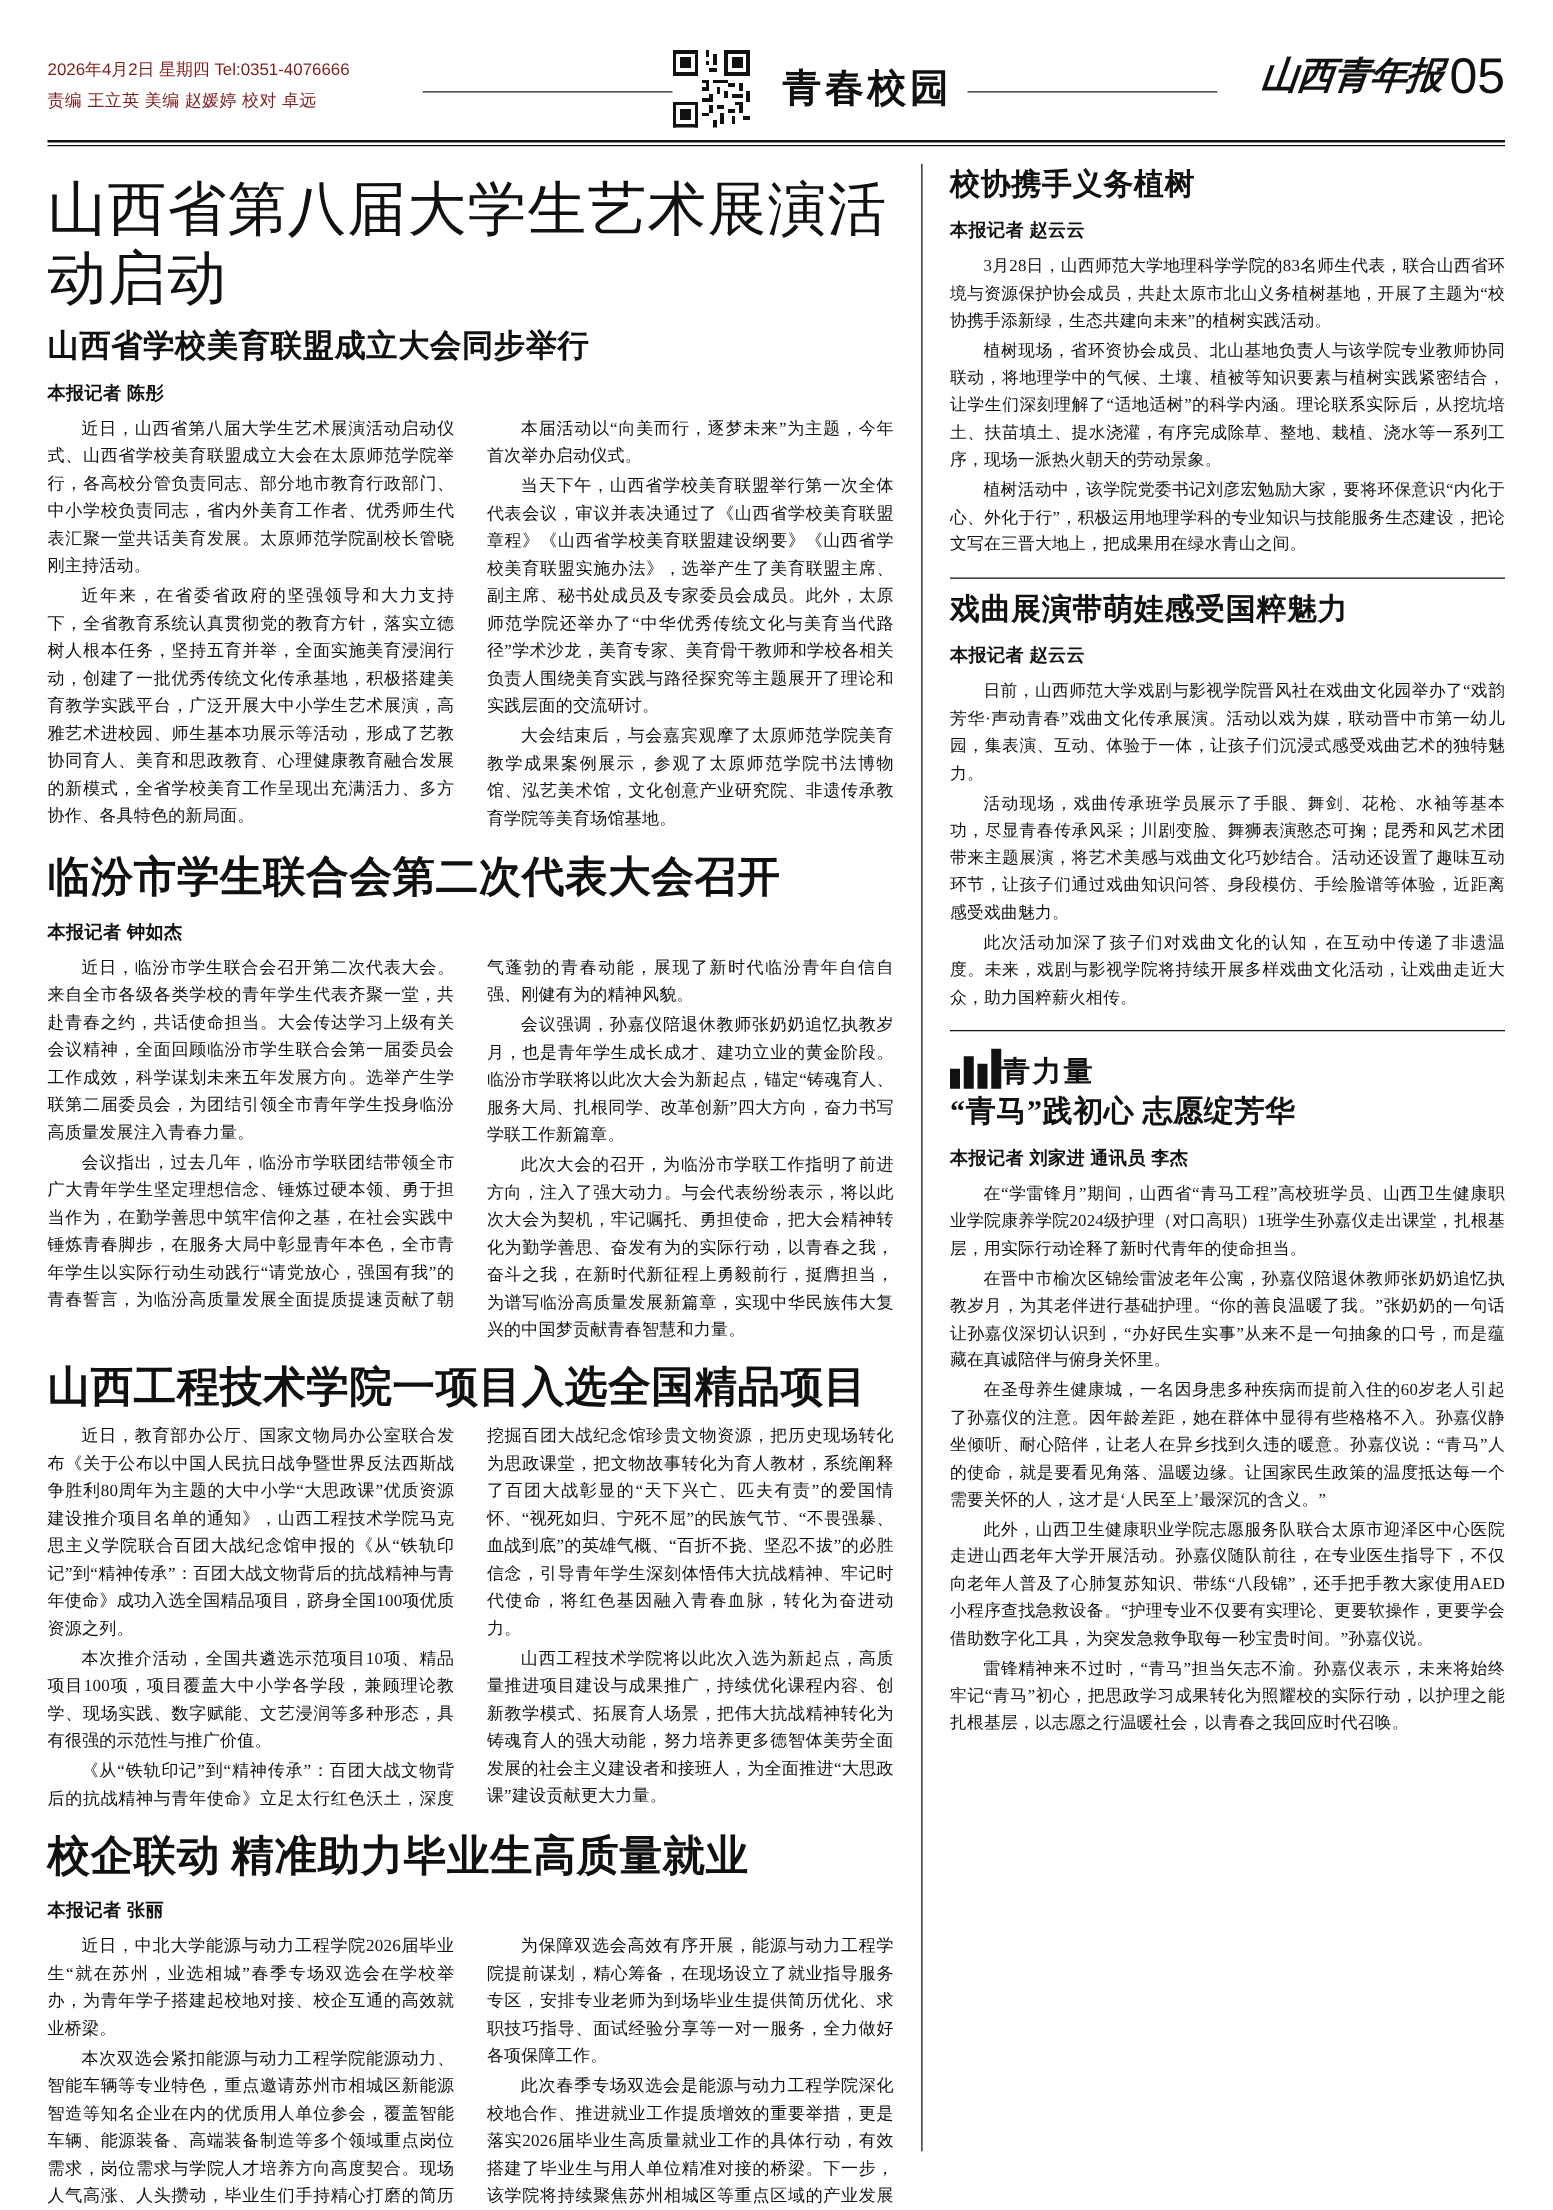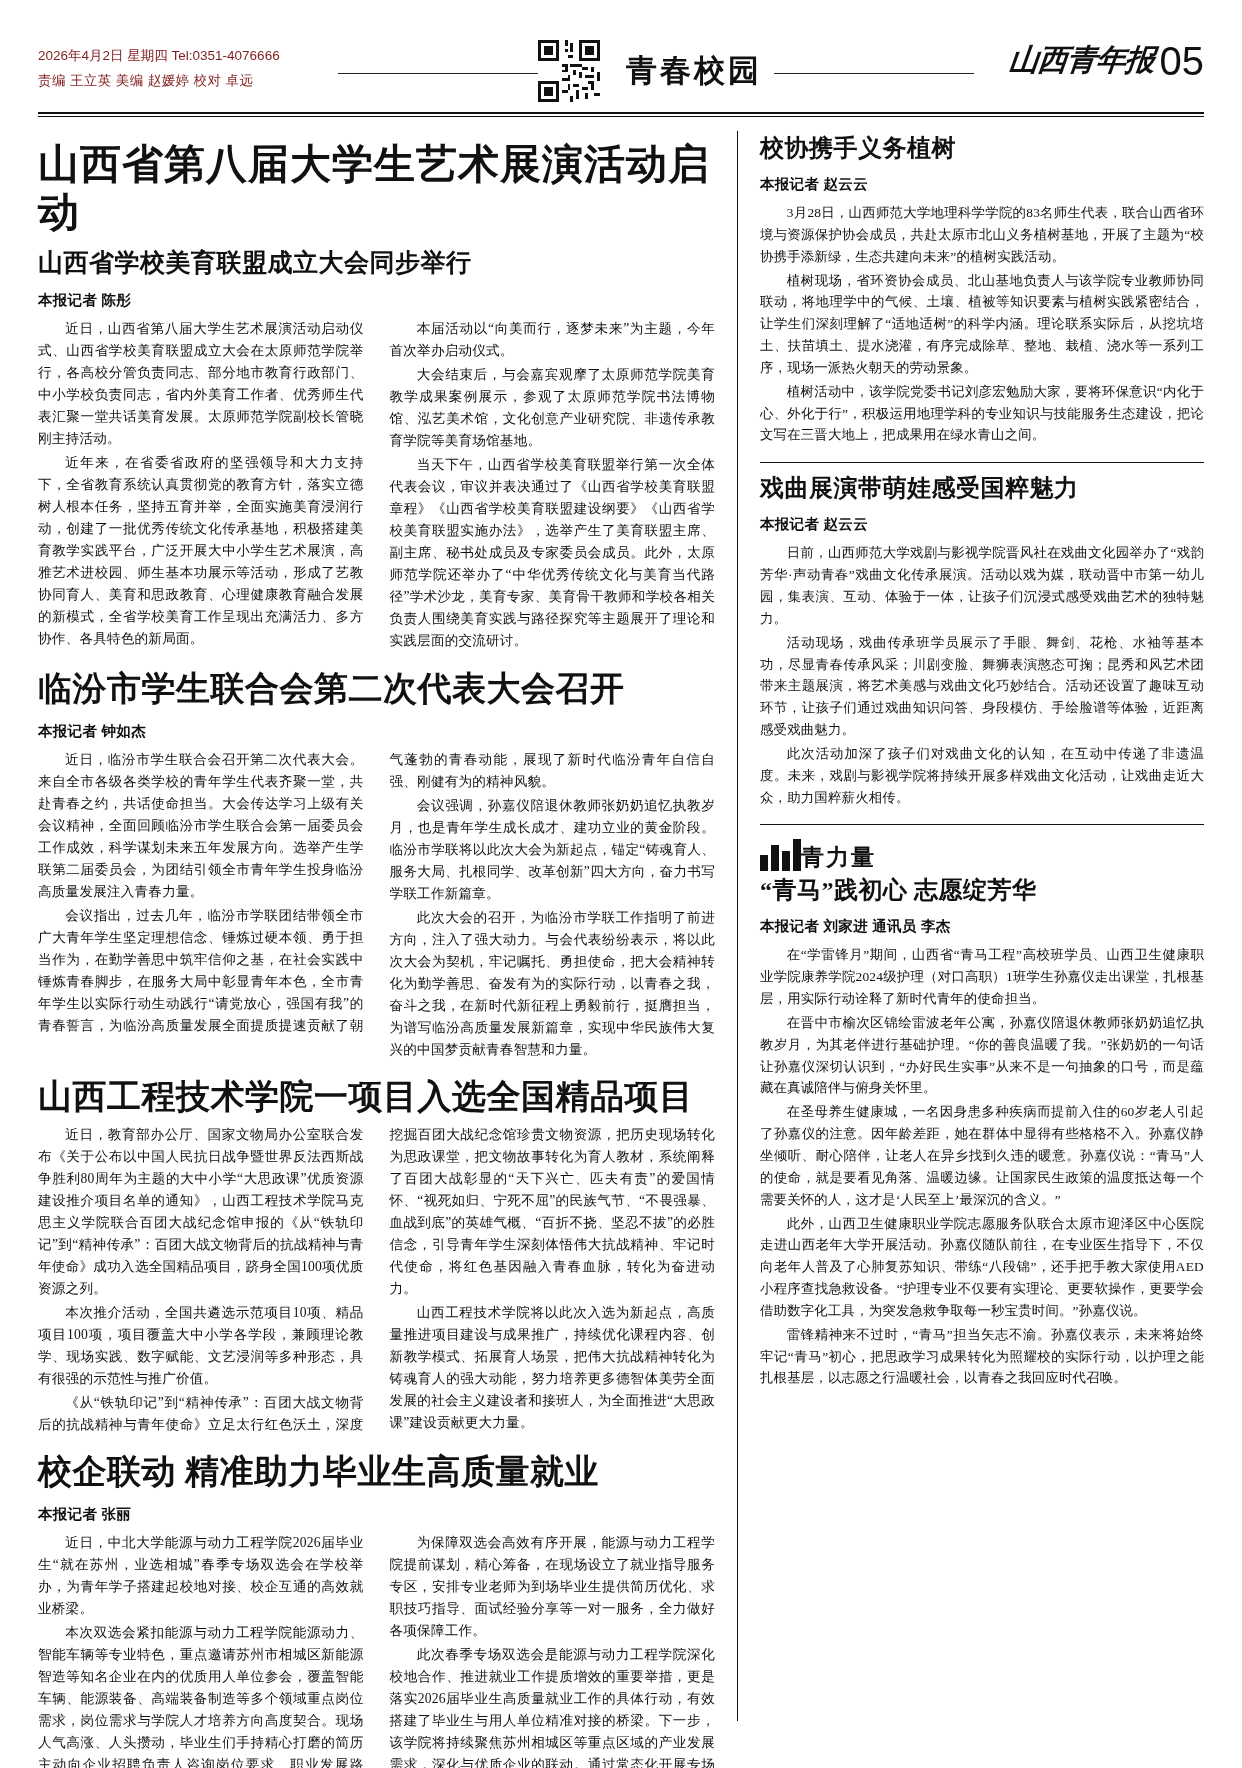--- a/index.html
+++ b/index.html
@@ -120,22 +120,22 @@
     border-right: 1px solid #111;
   }
   .col-right {
     width: 466px;
     padding-left: 22px;
     box-sizing: border-box;
   }
 
   
   .headline-main {
-    font-size: 41px;
-    font-weight: bold;
+    font-size: 47px;
+    font-weight: normal;
     letter-spacing: 1px;
     line-height: 1.16;
     margin: 10px 0 0 0;
     font-family: "Liberation Serif", serif;
   }
   .subhead {
     font-size: 25px;
     font-weight: bold;
     letter-spacing: 0.5px;
     margin-top: 10px;
@@ -285,22 +285,22 @@
     <div class="col-left">
 
       <div>
         <h1 class="headline-main">山西省第八届大学生艺术展演活动启动</h1>
         <h2 class="subhead">山西省学校美育联盟成立大会同步举行</h2>
         <div class="byline">本报记者 陈彤</div>
         <div class="twocol">
           <p class="body">近日，山西省第八届大学生艺术展演活动启动仪式、山西省学校美育联盟成立大会在太原师范学院举行，各高校分管负责同志、部分地市教育行政部门、中小学校负责同志，省内外美育工作者、优秀师生代表汇聚一堂共话美育发展。太原师范学院副校长管晓刚主持活动。</p>
           <p class="body">近年来，在省委省政府的坚强领导和大力支持下，全省教育系统认真贯彻党的教育方针，落实立德树人根本任务，坚持五育并举，全面实施美育浸润行动，创建了一批优秀传统文化传承基地，积极搭建美育教学实践平台，广泛开展大中小学生艺术展演，高雅艺术进校园、师生基本功展示等活动，形成了艺教协同育人、美育和思政教育、心理健康教育融合发展的新模式，全省学校美育工作呈现出充满活力、多方协作、各具特色的新局面。</p>
           <p class="body">本届活动以“向美而行，逐梦未来”为主题，今年首次举办启动仪式。</p>
+          <p class="body">当天下午，山西省学校美育联盟举行第一次全体代表会议，审议并表决通过了《山西省学校美育联盟章程》《山西省学校美育联盟建设纲要》《山西省学校美育联盟实施办法》，选举产生了美育联盟主席、副主席、秘书处成员及专家委员会成员。此外，太原师范学院还举办了“中华优秀传统文化与美育当代路径”学术沙龙，美育专家、美育骨干教师和学校各相关负责人围绕美育实践与路径探究等主题展开了理论和实践层面的交流研讨。</p>
           <p class="body">大会结束后，与会嘉宾观摩了太原师范学院美育教学成果案例展示，参观了太原师范学院书法博物馆、泓艺美术馆，文化创意产业研究院、非遗传承教育学院等美育场馆基地。</p>
-          <p class="body">当天下午，山西省学校美育联盟举行第一次全体代表会议，审议并表决通过了《山西省学校美育联盟章程》《山西省学校美育联盟建设纲要》《山西省学校美育联盟实施办法》，选举产生了美育联盟主席、副主席、秘书处成员及专家委员会成员。此外，太原师范学院还举办了“中华优秀传统文化与美育当代路径”学术沙龙，美育专家、美育骨干教师和学校各相关负责人围绕美育实践与路径探究等主题展开了理论和实践层面的交流研讨。</p>
         </div>
       </div>
 
       <div>
         <h1 class="headline-2">临汾市学生联合会第二次代表大会召开</h1>
         <div class="byline">本报记者 钟如杰</div>
         <div class="twocol">
           <p class="body">近日，临汾市学生联合会召开第二次代表大会。来自全市各级各类学校的青年学生代表齐聚一堂，共赴青春之约，共话使命担当。大会传达学习上级有关会议精神，全面回顾临汾市学生联合会第一届委员会工作成效，科学谋划未来五年发展方向。选举产生学联第二届委员会，为团结引领全市青年学生投身临汾高质量发展注入青春力量。</p>
           <p class="body">会议指出，过去几年，临汾市学联团结带领全市广大青年学生坚定理想信念、锤炼过硬本领、勇于担当作为，在勤学善思中筑牢信仰之基，在社会实践中锤炼青春脚步，在服务大局中彰显青年本色，全市青年学生以实际行动生动践行“请党放心，强国有我”的青春誓言，为临汾高质量发展全面提质提速贡献了朝气蓬勃的青春动能，展现了新时代临汾青年自信自强、刚健有为的精神风貌。</p>
           <p class="body">会议强调，孙嘉仪陪退休教师张奶奶追忆执教岁月，也是青年学生成长成才、建功立业的黄金阶段。临汾市学联将以此次大会为新起点，锚定“铸魂育人、服务大局、扎根同学、改革创新”四大方向，奋力书写学联工作新篇章。</p>

